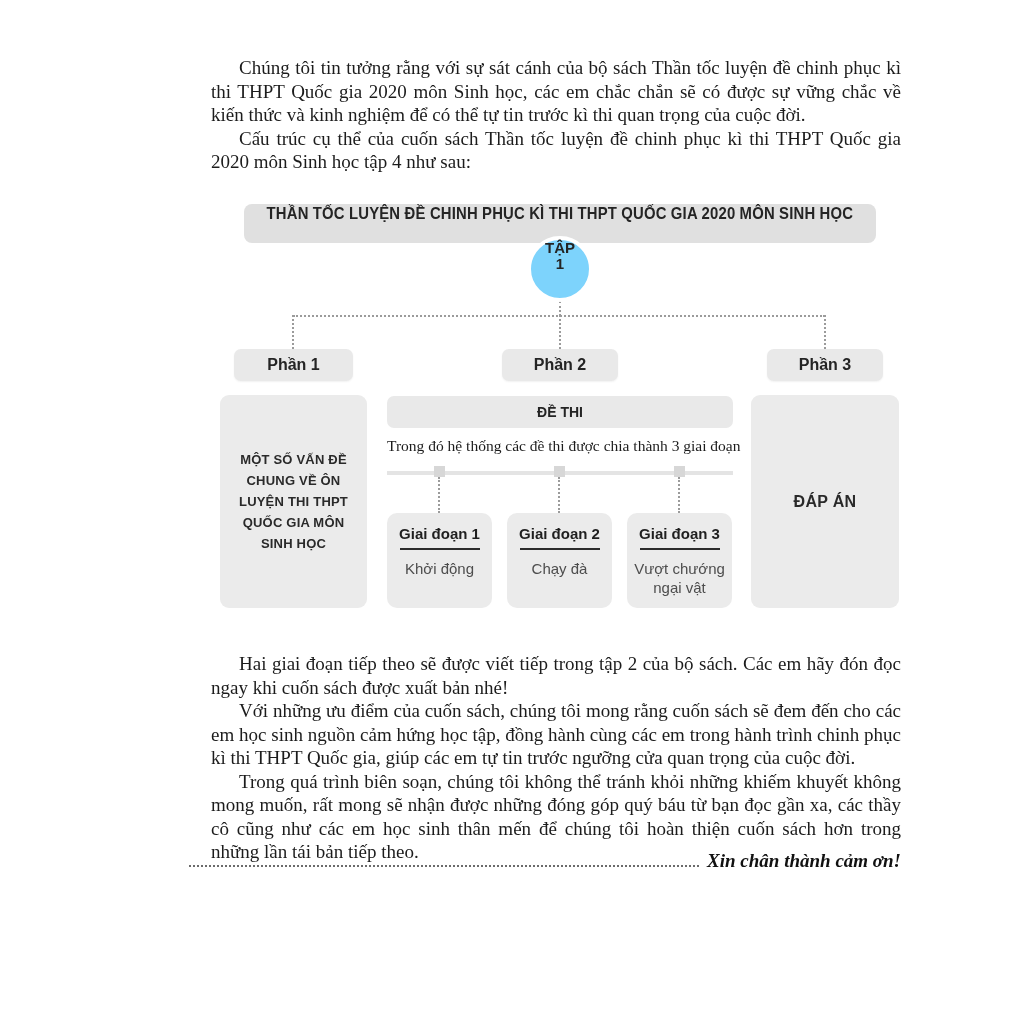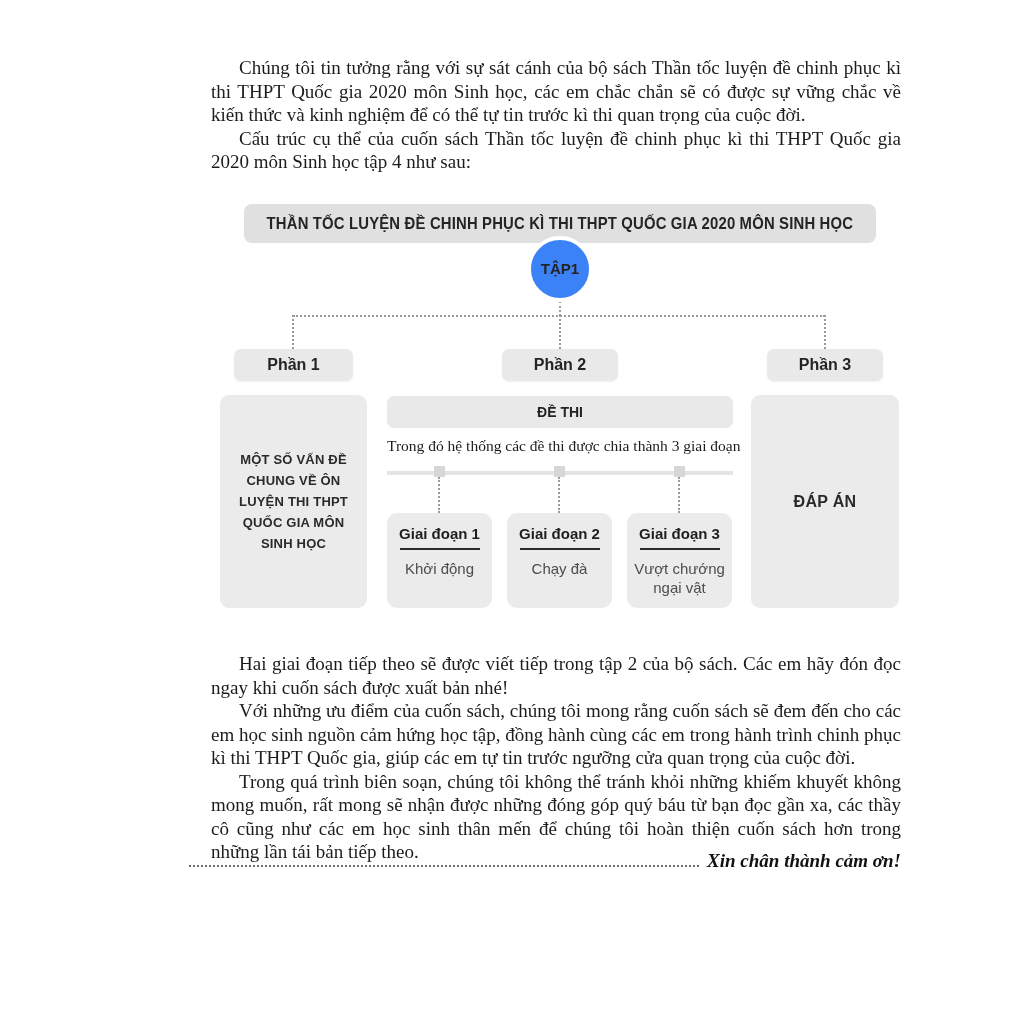--- a/index.html
+++ b/index.html
@@ -10,30 +10,30 @@
   
   .flow{position:absolute;left:167px;width:690px;}
   .flow p{
     margin:0;font-size:19px;line-height:23.5px;text-align:justify;
     text-indent:28px;color:#1c1c1c;
   }
   .intro{top:56px;}
   .outro{top:652px;}
   .d-titlebar{
     position:absolute;left:200px;top:204px;width:632px;height:39px;
-    background:#e0e0e0;border-radius:8px;display:flex;align-items:center;justify-content:center;
+    background:#e0e0e0;border-radius:8px;display:flex;justify-content:center;
   }
   .d-titlebar span{
     font-family:"Liberation Sans", sans-serif;font-weight:800;font-size:16.5px;
     color:#242424;white-space:nowrap;transform:scaleX(0.9);letter-spacing:0.2px;
   }
   .d-circle{
     position:absolute;left:483px;top:236px;width:58px;height:58px;border-radius:50%;
-    background:#3b82f6;border:4px solid #ffffff;z-index:2;
-    display:flex;flex-direction:row;align-items:center;justify-content:center;
+    background:#7dd3fc;border:4px solid #ffffff;z-index:2;
+    display:flex;flex-direction:column;align-items:center;
     font-family:"Liberation Sans", sans-serif;font-weight:800;color:#242424;
   }
   .d-circle .l1{font-size:15px;line-height:16px;}
   .d-circle .l2{font-size:15px;line-height:16px;}
   .dot-v{position:absolute;width:0;border-left:2px dotted #9b9b9b;}
   .dot-h{position:absolute;height:0;border-top:2px dotted #9b9b9b;}
   .part-box{
     position:absolute;top:349px;height:32px;background:#e9e9e9;border-radius:7px;
     display:flex;align-items:center;justify-content:center;
     font-family:"Liberation Sans", sans-serif;font-weight:800;font-size:16px;color:#242424;

